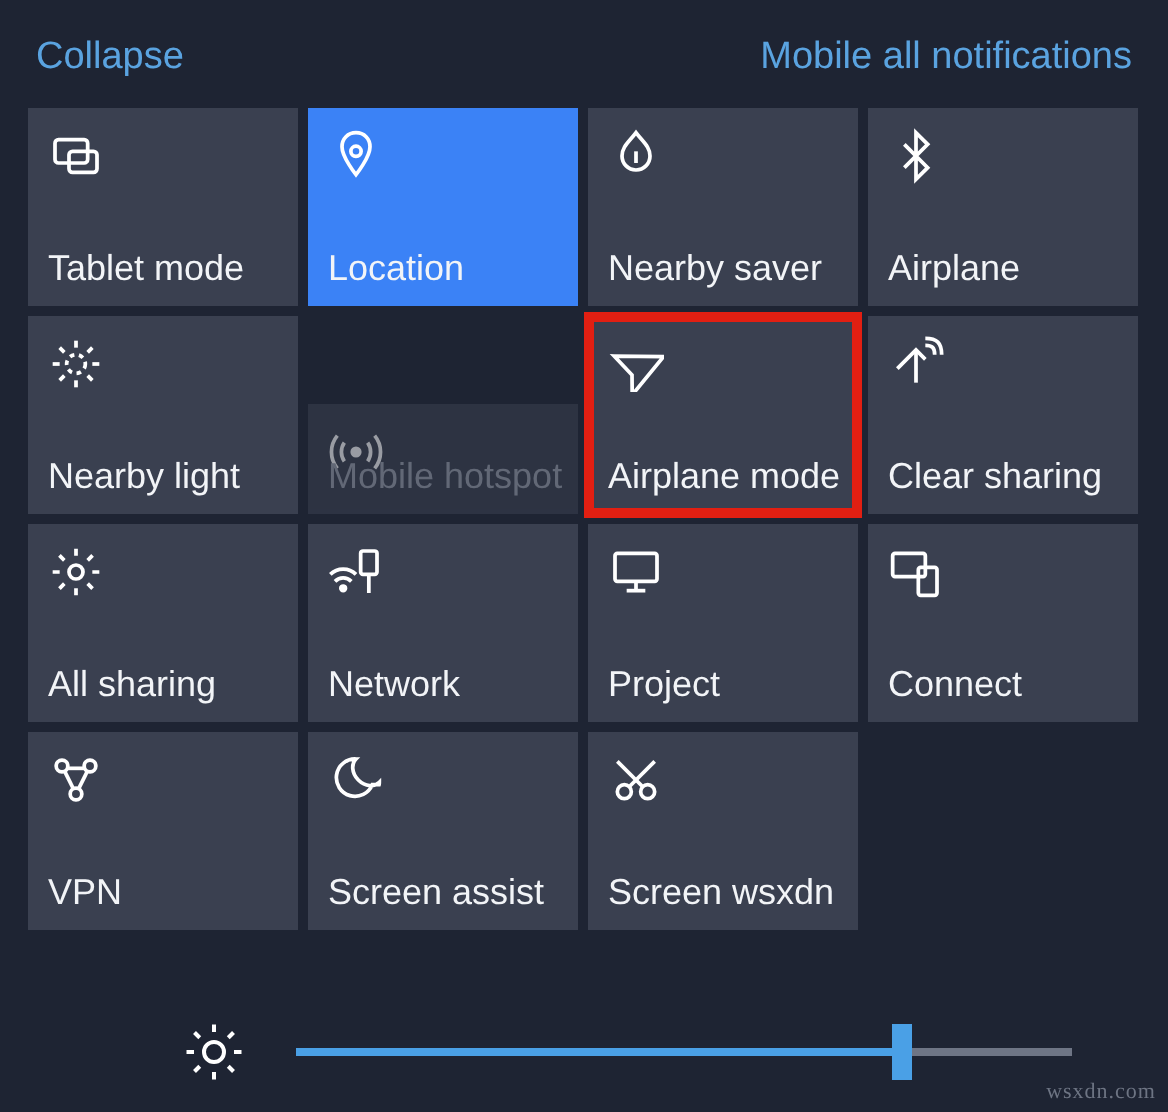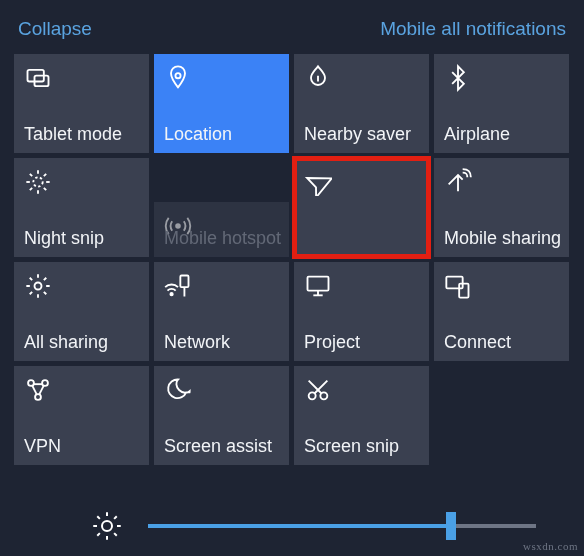--- a/index.html
+++ b/index.html
@@ -146,45 +146,46 @@
           <circle cx="12" cy="12" r="4" stroke-dasharray="2 2"></circle>
           <line x1="12" y1="2" x2="12" y2="5"></line>
           <line x1="12" y1="19" x2="12" y2="22"></line>
           <line x1="2" y1="12" x2="5" y2="12"></line>
           <line x1="19" y1="12" x2="22" y2="12"></line>
           <line x1="5" y1="5" x2="7" y2="7"></line>
           <line x1="17" y1="17" x2="19" y2="19"></line>
           <line x1="5" y1="19" x2="7" y2="17"></line>
           <line x1="17" y1="7" x2="19" y2="5"></line>
         </svg></span>
-      <span class="label">Night snip</span>
+      <span class="label">Nearby light</span>
     </div>
     <div class="tile disabled">
       <span class="icon"><svg viewBox="0 0 24 24">
           <circle cx="12" cy="12" r="1.6" fill="#fff"></circle>
           <path d="M7 8a7 7 0 0 0 0 8"></path>
           <path d="M17 8a7 7 0 0 1 0 8"></path>
           <path d="M4 5a11 11 0 0 0 0 14"></path>
           <path d="M20 5a11 11 0 0 1 0 14"></path>
         </svg></span>
       <span class="label">Mobile hotspot</span>
     </div>
     <div class="tile highlight">
       <span class="icon"><svg viewBox="0 0 24 24">
           <path d="M2 12l20-7-7 20-3-8-10-5z" transform="rotate(20 12 12)"></path>
         </svg></span>
+      <span class="label">Airplane mode</span>
     </div>
     <div class="tile">
       <span class="icon"><svg viewBox="0 0 24 24">
           <path d="M4 14l8-8 4 4"></path>
           <path d="M12 6l0 14"></path>
           <path d="M16 4c3 0 4 1 4 4"></path>
           <path d="M16 1c5 0 7 2 7 7"></path>
         </svg></span>
-      <span class="label">Mobile sharing</span>
+      <span class="label">Clear sharing</span>
     </div>
     <div class="tile">
       <span class="icon"><svg viewBox="0 0 24 24">
           <circle cx="12" cy="12" r="3"></circle>
           <path d="M12 2v3M12 19v3M2 12h3M19 12h3M4.9 4.9l2.1 2.1M17 17l2.1 2.1M4.9 19.1l2.1-2.1M17 7l2.1-2.1"></path>
         </svg></span>
       <span class="label">All sharing</span>
     </div>
     <div class="tile">
       <span class="icon"><svg viewBox="0 0 24 24">
@@ -228,21 +229,21 @@
         </svg></span>
       <span class="label">Screen assist</span>
     </div>
     <div class="tile">
       <span class="icon"><svg viewBox="0 0 24 24">
           <circle cx="7" cy="17" r="3"></circle>
           <circle cx="17" cy="17" r="3"></circle>
           <line x1="9" y1="15" x2="20" y2="4"></line>
           <line x1="15" y1="15" x2="4" y2="4"></line>
         </svg></span>
-      <span class="label">Screen snip</span>
+      <span class="label">Screen wsxdn</span>
     </div>
   </div>
 
 <div class="brightness-row">
   <span class="brightness-icon">
     <svg viewBox="0 0 24 24">
         <circle cx="12" cy="12" r="4"></circle>
         <line x1="12" y1="1" x2="12" y2="4"></line>
         <line x1="12" y1="20" x2="12" y2="23"></line>
         <line x1="1" y1="12" x2="4" y2="12"></line>

